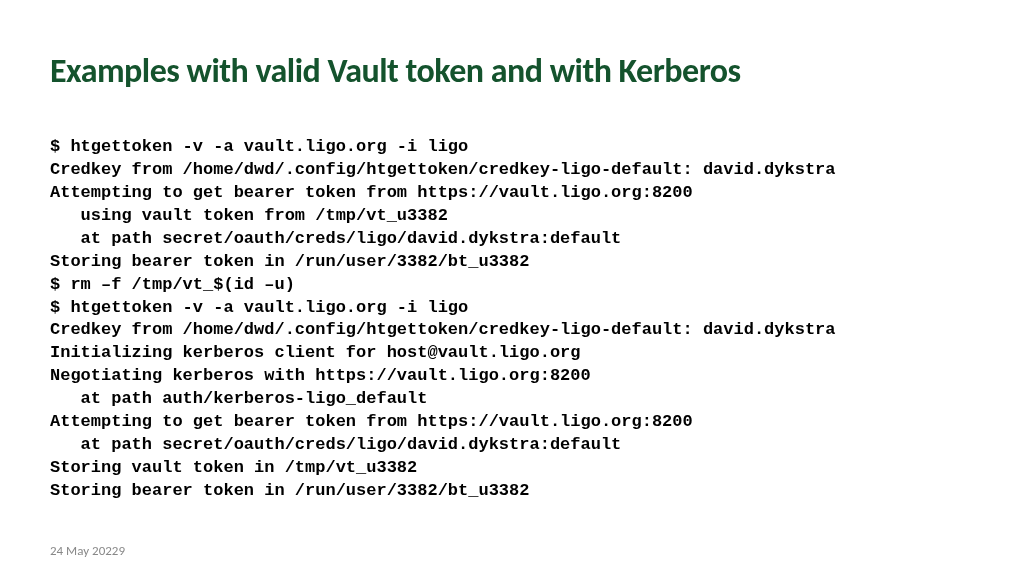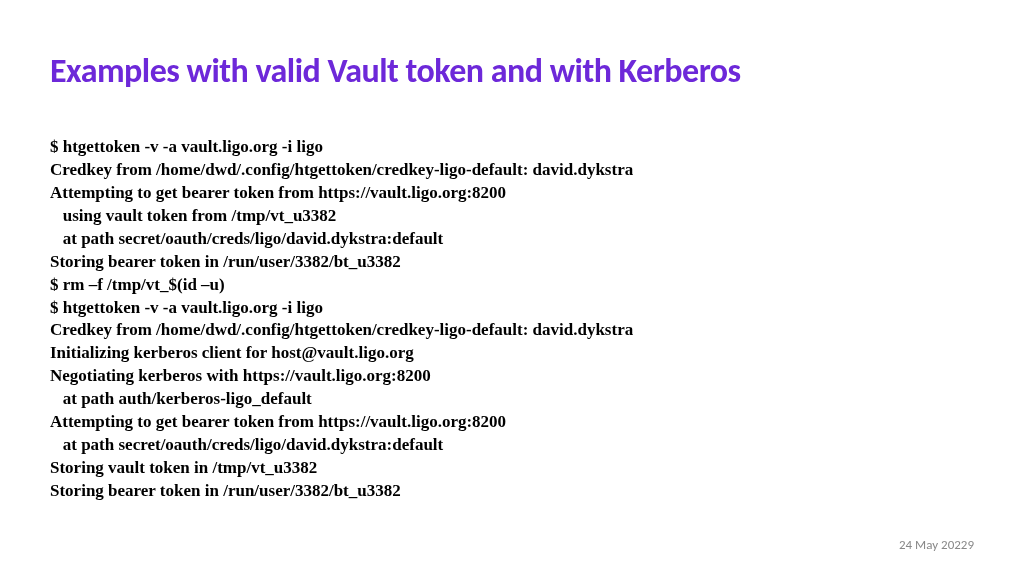--- a/index.html
+++ b/index.html
@@ -11,39 +11,39 @@
       width: 1024px;
       height: 576px;
       background: #ffffff;
       font-family: Calibri, Arial, sans-serif;
       position: relative;
       padding: 50px 50px 20px 50px;
     }
     .title {
       font-size: 34px;
       font-weight: bold;
-      color: #6d28d9;
+      color: #14532d;
       margin-bottom: 22px;
       letter-spacing: -0.5px;
     }
     .terminal {
-      font-family: Liberation Serif, serif;
+      font-family: Liberation Mono, monospace;
       font-size: 17px;
       font-weight: bold;
       color: #000000;
       line-height: 1.35;
       white-space: pre;
     }
     .footer {
       position: absolute;
-      bottom: 24px;
+      bottom: 18px;
       left: 50px;
       right: 50px;
       display: flex;
-      justify-content: flex-end;
+      justify-content: flex-start;
       font-size: 13px;
       color: #888888;
     }
   </style>
 </head>
 <body>
 
 <h1 class="title">Examples with valid Vault token and with Kerberos</h1>
 
 <div class="terminal">

